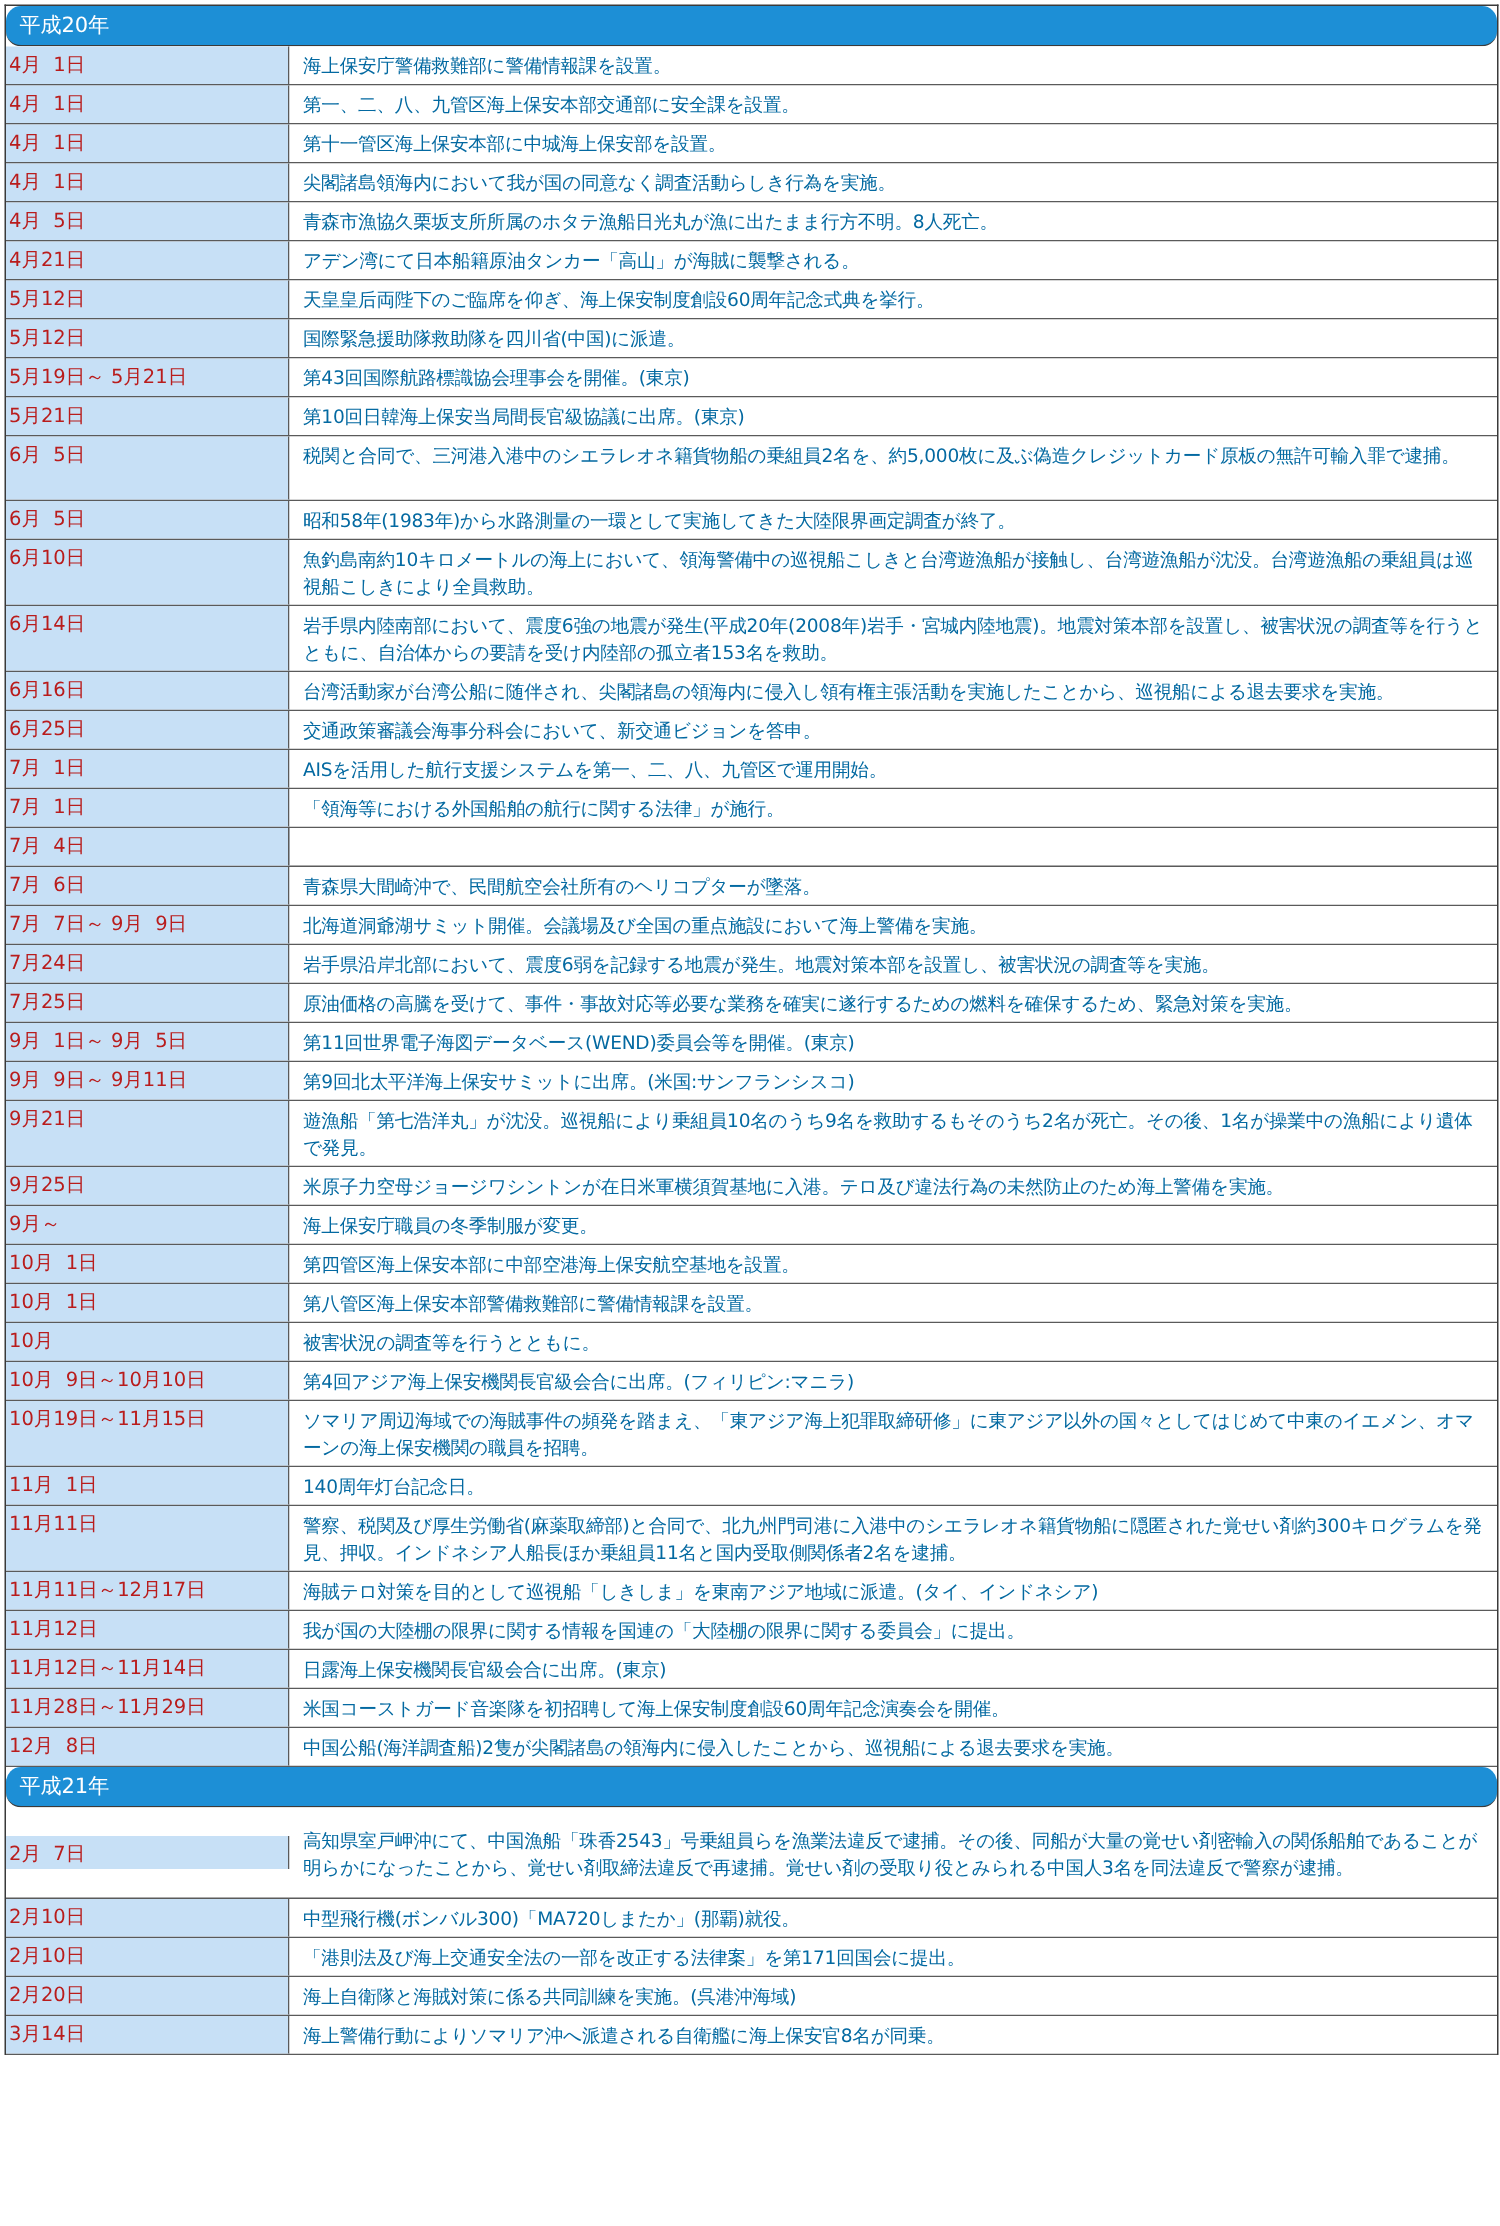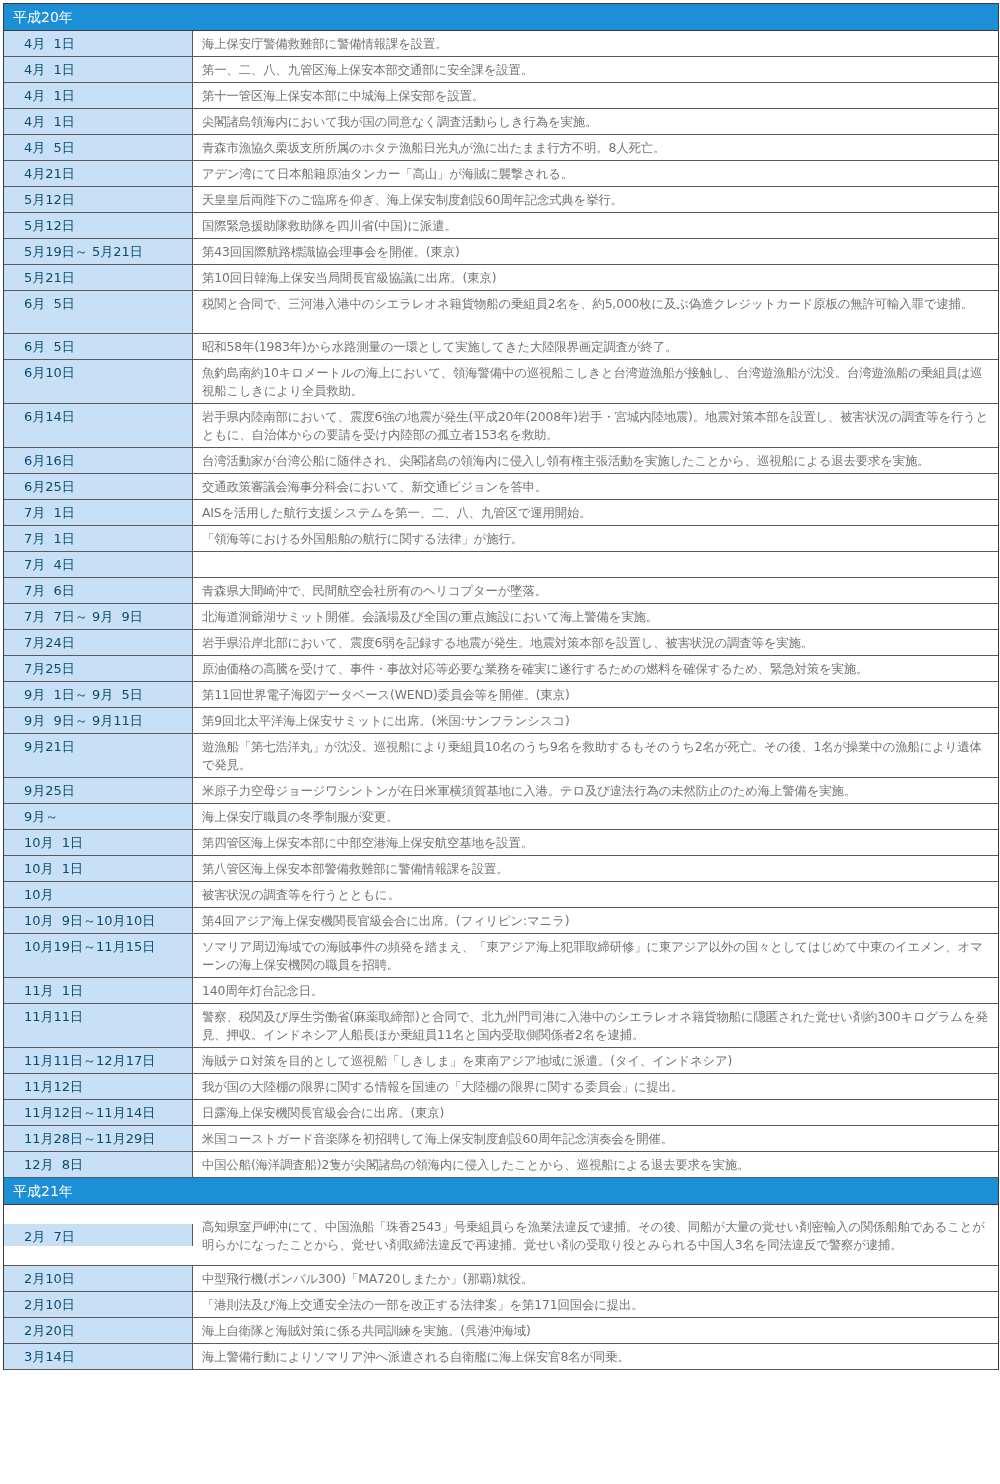--- a/index.html
+++ b/index.html
@@ -1,21 +1,21 @@
 <!DOCTYPE html>
 <html><head>
 <meta charset="utf-8">
 <style>
   html, body { margin: 0; padding: 0; background: #ffffff; }
   body { width: 1000px; height: 1484px; overflow: hidden; font-family: "DejaVu Sans", "Liberation Sans", sans-serif; }
   .table { position: absolute; left: 3px; top: 3px; width: 994px; border: 1px solid #3a3a3a; border-bottom: none; }
-  .year-row { background: #1d8fd6; color: #ffffff; font-size: 14px; height: 27px; line-height: 27px; padding-left: 9px; border-bottom: 1px solid #3a3a3a; box-sizing: border-box; }
+  .year-row { background: #1d8fd6; color: #ffffff; font-size: 14px; height: 27px; line-height: 27px; padding-left: 9px; border-bottom: 1px solid #3a3a3a; box-sizing: border-box; border-radius: 10px; }
   .row { display: flex; border-bottom: 1px solid #5a5a5a; box-sizing: border-box; }
-  .date { width: 189px; flex: none; background: #c7e0f6; border-right: 1px solid #5a5a5a; font-size: 13px; color: #0c4a6e; padding: 4px 0 0 20px; box-sizing: border-box; white-space: pre; line-height: 18px; }
-  .text { flex: 1; background: #ffffff; font-size: 12.4px; color: #737373; padding: 4px 8px 3px 9px; line-height: 18px; box-sizing: border-box; letter-spacing: -0.15px; }
+  .date { width: 189px; flex: none; background: #c7e0f6; border-right: 1px solid #5a5a5a; font-size: 13px; color: #b91c1c; padding: 4px 0 0 2px; box-sizing: border-box; white-space: pre; line-height: 18px; }
+  .text { flex: 1; background: #ffffff; font-size: 12.4px; color: #0369a1; padding: 4px 8px 3px 9px; line-height: 18px; box-sizing: border-box; letter-spacing: -0.15px; }
   .h1 { min-height: 26px; }
   .h2 { min-height: 43px; }
   .h3 { min-height: 61px; align-items: center; }
 </style>
 </head>
 <body>
 
 <div class="table" id="table">
     <div class="year-row">平成20年</div>
     <div class="row h1">

